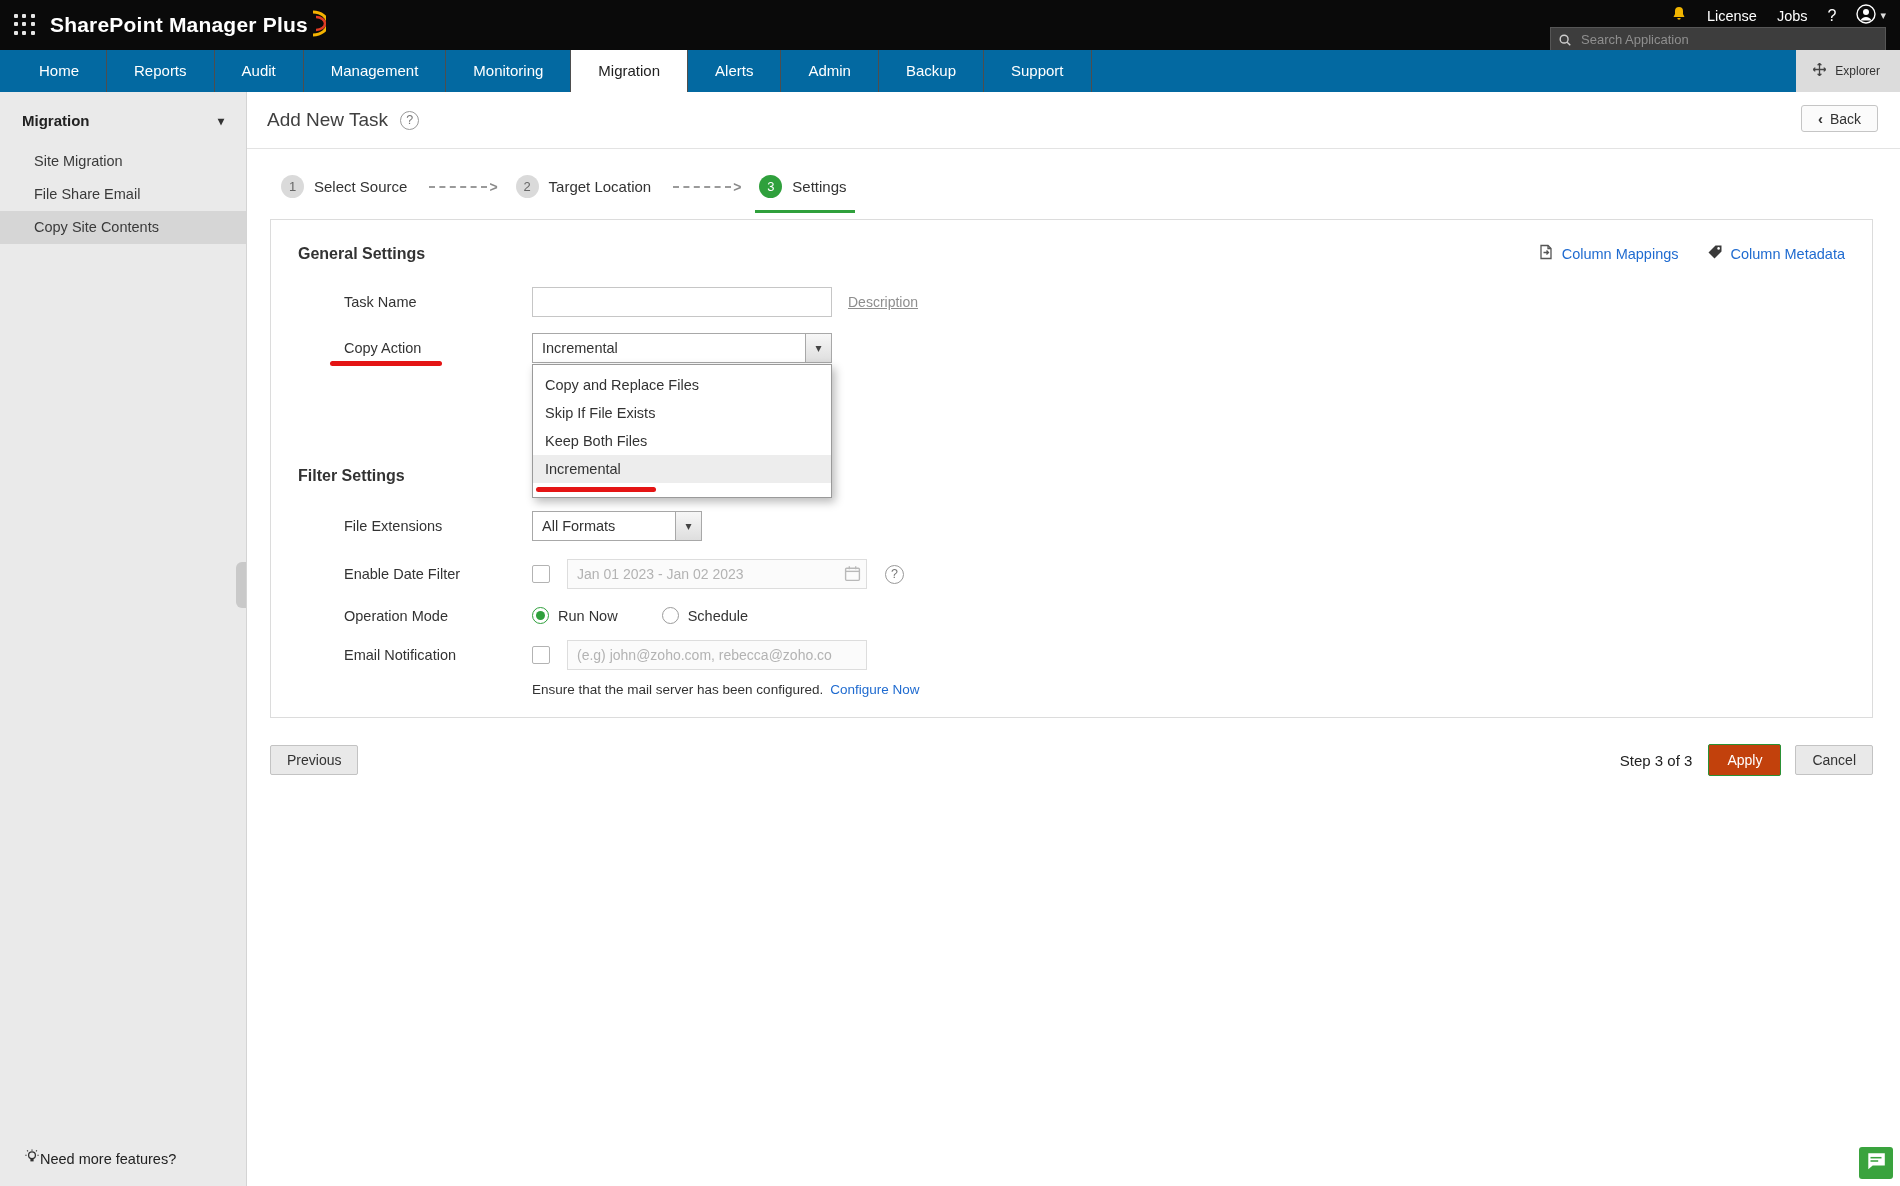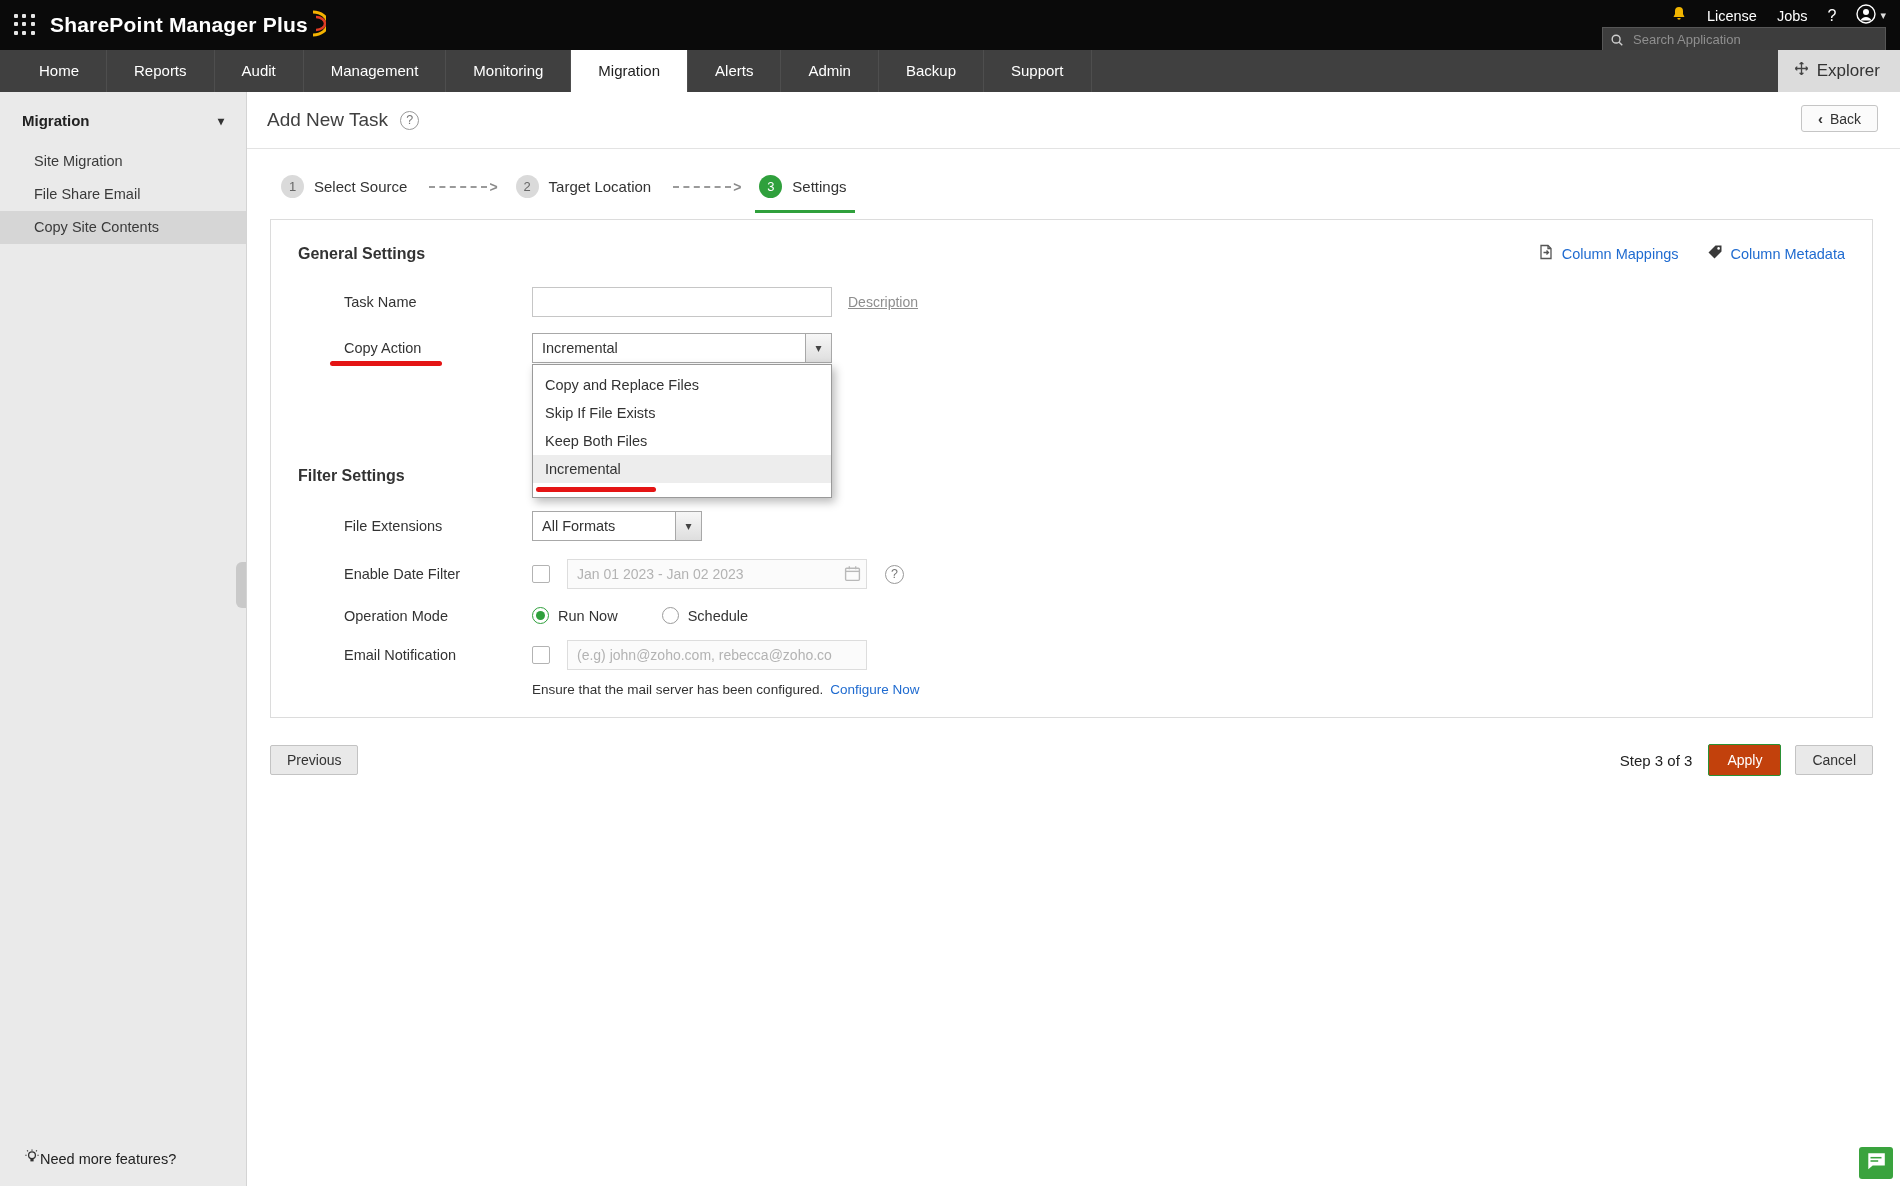--- a/index.html
+++ b/index.html
@@ -12,29 +12,29 @@
   .topbar-left { display: flex; align-items: center; height: 100%; padding-left: 14px; gap: 14px; }
   .apps-grid { width: 22px; height: 22px; display: grid; grid-template-columns: repeat(3,1fr); gap: 3px; cursor: pointer; }
   .apps-grid span { width: 4px; height: 4px; background: #e6e6e6; border-radius: 1px; }
   .logo-wrap { display: flex; align-items: center; gap: 3px; }
   .logo-title { font-size: 21px; font-weight: bold; letter-spacing: .2px; }
   .topbar-right { position: absolute; top: 4px; right: 14px; display: flex; align-items: center; gap: 20px; font-size: 14.5px; }
   .topbar-link { cursor: pointer; }
   .help-top { font-size: 16px; cursor: pointer; }
   .avatar-wrap { display: flex; align-items: center; gap: 4px; cursor: pointer; }
   .caret { font-size: 11px; color: #ddd; }
-  .search-wrap { position: absolute; top: 27px; right: 14px; width: 284px; height: 25px; background: #3d3d3d; border: 1px solid #565656; display: flex; align-items: center; }
+  .search-wrap { position: absolute; top: 27px; right: 14px; width: 336px; height: 25px; background: #3d3d3d; border: 1px solid #565656; display: flex; align-items: center; }
   .search-iconbox { width: 28px; display: flex; justify-content: center; align-items: center; }
   .search-input { background: transparent; border: none; outline: none; color: #ccc; font-size: 13px; flex: 1; font-family: inherit; }
   .search-input::placeholder { color: #8f8f8f; }
   
-  .navbar { height: 42px; background: #404040; display: flex; position: relative; padding-left: 12px; }
+  .navbar { height: 42px; background: #0369a1; display: flex; position: relative; padding-left: 12px; }
   .nav-tab { padding: 0 27px; line-height: 42px; color: #fff; font-size: 15px; border-right: 1px solid #4e4e4e; cursor: pointer; white-space: nowrap; }
   .nav-tab.active { background: #fff; color: #222; }
-  .explorer-btn { position: absolute; right: 0; top: 0; height: 42px; padding: 0 20px 0 16px; background: #dcdcdc; color: #333; display: flex; align-items: center; gap: 8px; font-size: 17px; cursor: pointer; }
+  .explorer-btn { position: absolute; right: 0; top: 0; height: 42px; padding: 0 20px 0 16px; background: #dcdcdc; color: #333; display: flex; align-items: center; gap: 8px; font-size: 12px; cursor: pointer; }
   
   .sidebar { position: absolute; left: 0; top: 92px; bottom: 0; width: 247px; background: #eaeaea; border-right: 1px solid #d4d4d4; }
   .sidebar-header { display: flex; justify-content: space-between; align-items: center; padding: 20px 22px 16px 22px; font-size: 15px; font-weight: bold; color: #222; cursor: pointer; }
   .sidebar-caret { font-size: 12px; color: #333; }
   .sidebar-item { height: 33px; line-height: 33px; padding-left: 34px; font-size: 14.5px; color: #3a3a3a; cursor: pointer; }
   .sidebar-item.active { background: #d6d6d6; }
   .sidebar-handle { position: absolute; right: 0; top: 470px; width: 10px; height: 46px; background: #c9c9c9; border-radius: 6px 0 0 6px; cursor: pointer; }
   .sidebar-footer { position: absolute; left: 24px; bottom: 18px; display: flex; align-items: center; font-size: 14.5px; color: #222; cursor: pointer; }
   
   .main { margin-left: 247px; position: relative; }

